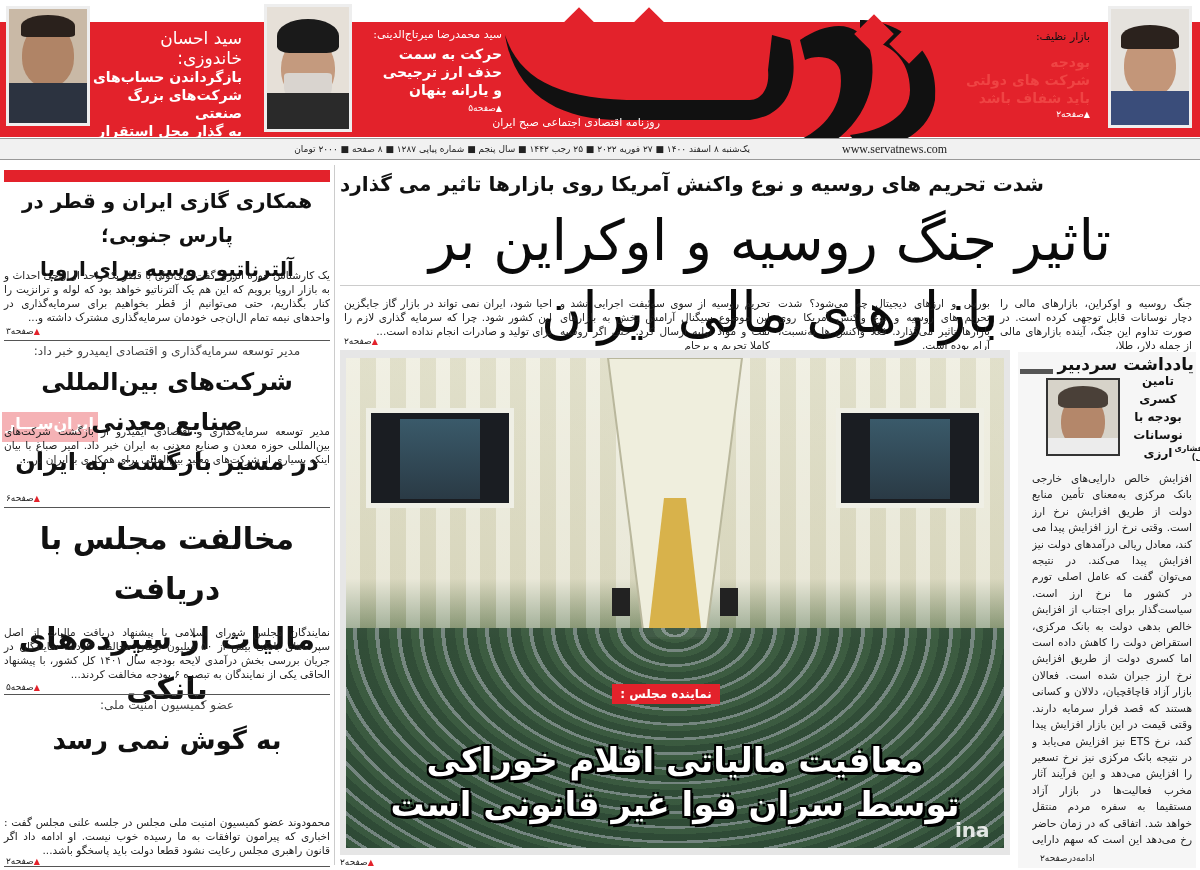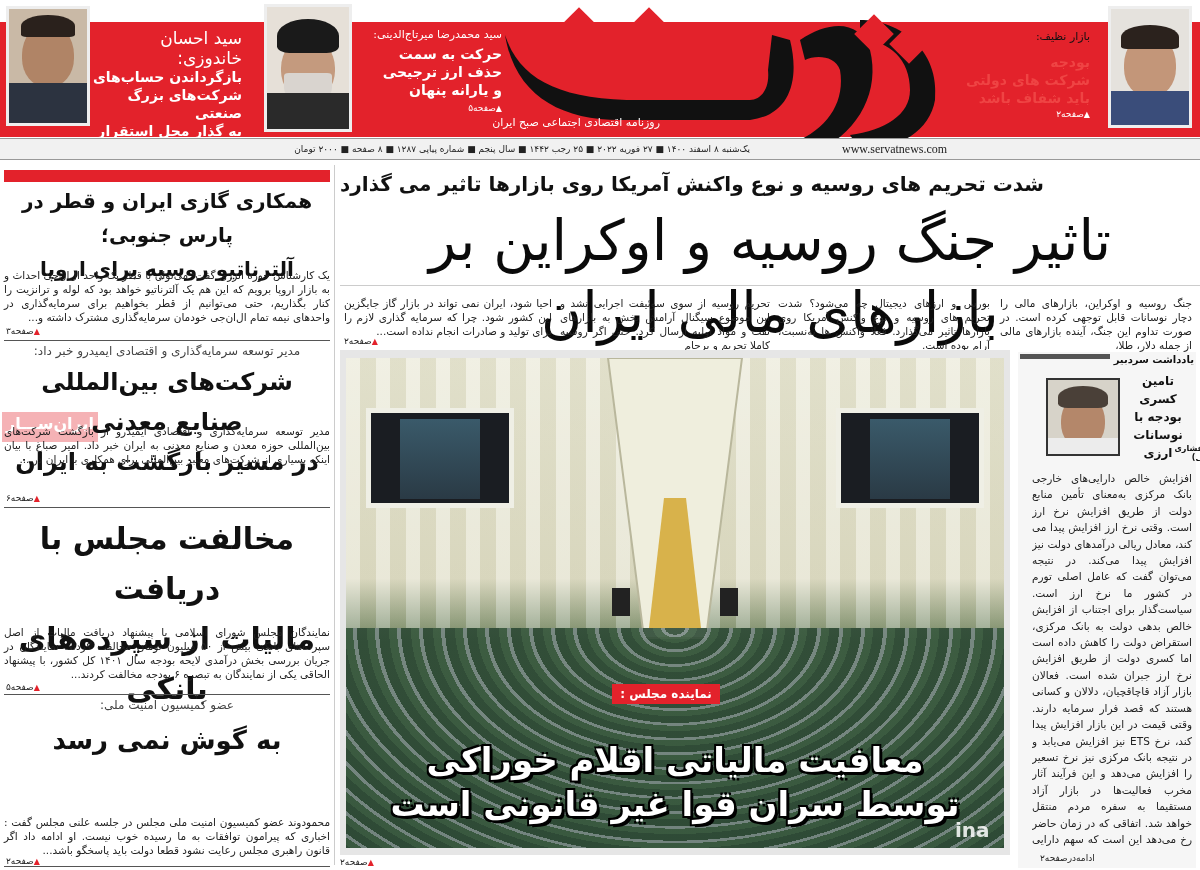--- a/index.html
+++ b/index.html
@@ -120,21 +120,21 @@
 </div>
 <div class="abs red" style="left:612px;top:684px;width:108px;height:20px;color:#fff;font-weight:bold;font-size:12px;text-align:center;line-height:20px;direction:rtl;">نماینده مجلس :</div>
 <div class="abs" style="left:346px;top:738px;width:658px;text-align:center;direction:rtl;font-weight:bold;font-size:34px;line-height:44px;color:#fff;text-shadow:3px 3px 0 #000,-2px -2px 0 #000,2px -2px 0 #000,-2px 2px 0 #000;">
   <div>معافیت مالیاتی اقلام خوراکی</div>
   <div>توسط سران قوا غیر قانونی است</div>
 </div>
 <div class="abs" style="left:955px;top:818px;color:#fff;font-size:20px;font-weight:bold;opacity:0.85;">ina</div>
 <div class="abs page-ref" style="left:340px;top:857px;direction:rtl;"><span class="tri">▲</span><span>صفحه۲</span></div>
 
 <div class="abs" style="left:1018px;top:352px;width:178px;height:516px;background:#f6f6f6;"></div>
-<div class="abs rtl bold" style="left:1020px;top:354px;width:174px;font-size:10px;display:flex;align-items:flex-start;gap:4px;">
+<div class="abs rtl bold" style="left:1020px;top:354px;width:174px;font-size:17px;display:flex;align-items:flex-end;gap:4px;">
   <span>یادداشت سردبیر</span>
   <span style="flex:1;height:5px;background:#555;display:inline-block;"></span>
 </div>
 <div class="abs photo" style="left:1046px;top:378px;width:74px;height:78px;background:#d7d3c9;border:2px solid #333;">
   <div class="face" style="top:14px;width:44px;height:54px;background:#b4876a;"></div>
   <div class="face" style="top:6px;width:50px;height:22px;background:#4a4038;border-radius:50% 50% 20% 20%;"></div>
   <div class="abs" style="left:0;bottom:0;width:100%;height:16px;background:#ececec;"></div>
 </div>
 <div class="abs bold" style="left:1124px;top:372px;width:68px;text-align:center;direction:rtl;font-size:12px;line-height:18px;color:#111;">
   <div>تامین کسری</div>

